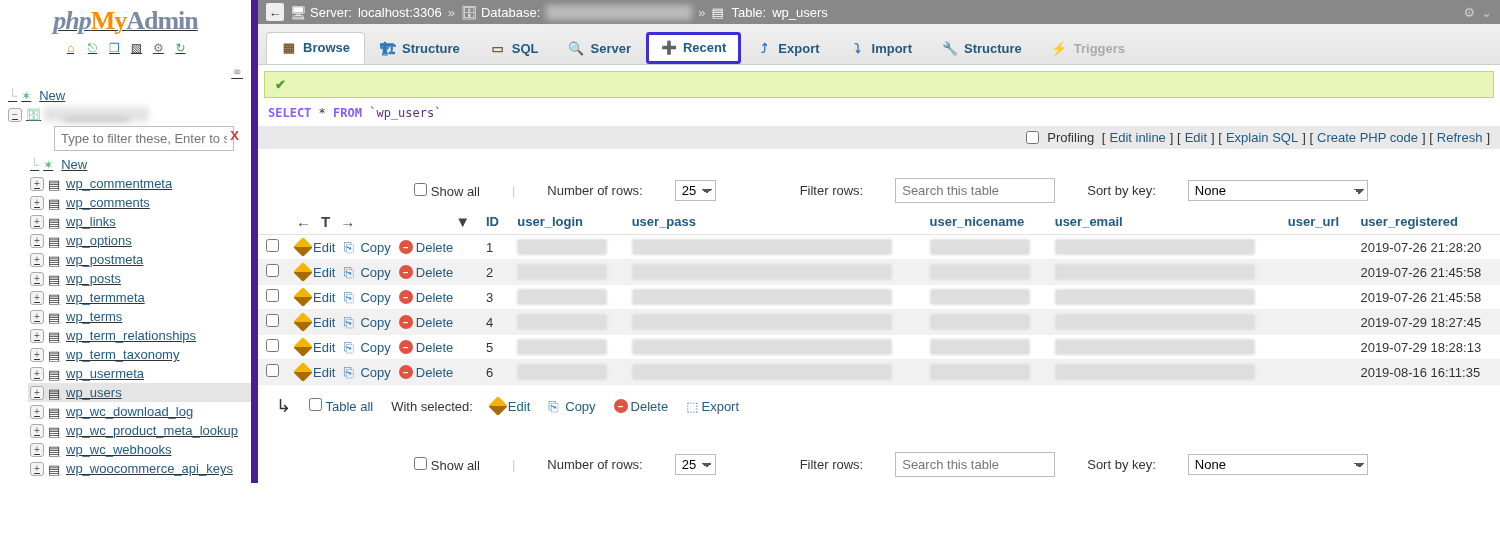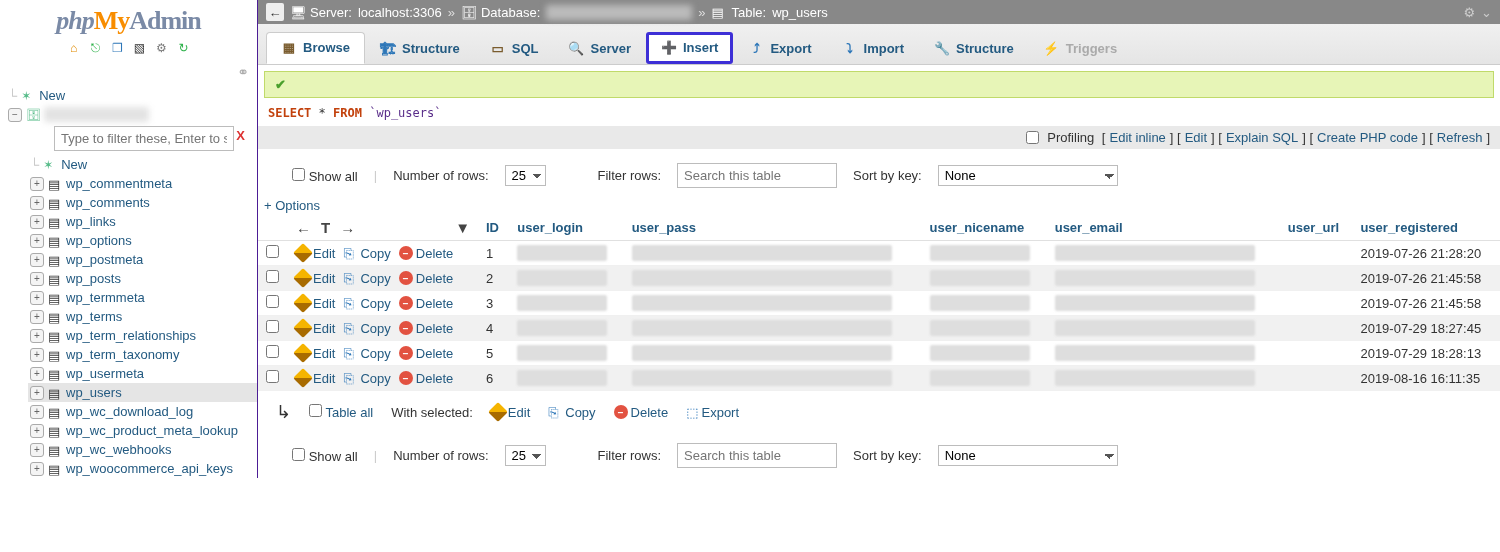--- a/index.html
+++ b/index.html
@@ -1,21 +1,21 @@
 <!DOCTYPE html>
 <html><head>
 <meta charset="utf-8">
 <style>
   * { box-sizing: border-box; margin: 0; padding: 0; }
   body { font-family: -apple-system, BlinkMacSystemFont, "Segoe UI", Helvetica, Arial, sans-serif; font-size: 13px; color: #333; background: #fff; width: 1500px; }
   a { color: #235a81; text-decoration: none; cursor: pointer; }
 
   
   .app { display: flex; width: 1500px; }
-  .sidebar { width: 258px; flex: 0 0 258px; background: #fff; border-right: 1px solid #4c1d95; }
+  .sidebar { width: 258px; flex: 0 0 258px; background: #fff; border-right: 7px solid #4c1d95; text-decoration: underline; }
   .main { flex: 1; min-width: 0; }
 
   
   .logo { padding: 6px 0 2px 0; text-align: center; }
   .logo-text { font-family: Georgia, serif; font-size: 26px; font-weight: bold; letter-spacing: -1px; }
   .logo-php { color: #7a8aa6; font-style: italic; }
   .logo-my { color: #f88d00; }
   .logo-admin { color: #7a8aa6; }
   .logo-icons { text-align: center; padding: 2px 0 6px 0; display:flex; justify-content:center; gap:6px; }
   .li { width:16px; height:16px; display:inline-flex; align-items:center; justify-content:center; font-size:12px; }
@@ -63,30 +63,30 @@
   .tab.active { background:#fff; border:1px solid #ccc; border-bottom:1px solid #fff; border-radius:4px 4px 0 0; color:#235a81; }
   .tab.highlight { border:3px solid #3d2fd6; border-radius:3px; background:#fff; padding:4px 12px 6px 12px; }
   .tab.disabled { color:#aaa; }
 
   
   .success { background:#e7f5b7; border:1px solid #c0da6a; margin:6px 6px 0 6px; padding:5px 10px; display:flex; align-items:center; gap:8px; color:#333; }
   .chk { color:#4aa02c; font-weight:bold; }
 
   
   .sql { font-family: Menlo, Consolas, monospace; font-size:12px; padding:8px 10px 2px 10px; }
-  .kw { color:#c2410c; font-weight:bold; }
+  .kw { color:#8b5cf6; font-weight:bold; }
   .tbl { color:#5a2e8a; }
 
   
   .linksrow { background:#e9e9e9; display:flex; align-items:center; padding:4px 10px; margin:4px 0 0 0; gap:4px; }
   .linksrow .fill { flex:1; }
   .linksrow input[type=checkbox]{ margin-right:4px; }
 
   
-  .controls { display:flex; align-items:center; gap:16px; padding:14px 10px 6px 34px; }
+  .controls { display:flex; align-items:center; gap:32px; padding:29px 10px 6px 34px;justify-content:center; }
   .divider { color:#ccc; }
   select { border:1px solid #bcbcbc; background:#fff; padding:2px 18px 2px 6px; font-size:13px; -webkit-appearance:none; appearance:none; background-image:linear-gradient(45deg,transparent 50%,#555 50%),linear-gradient(135deg,#555 50%,transparent 50%); background-position:right 8px top 55%, right 3px top 55%; background-size:5px 5px,5px 5px; background-repeat:no-repeat; }
   input[type=text] { border:1px solid #bcbcbc; padding:4px 6px; font-size:13px; }
 
   .options-link { padding:4px 0 2px 6px; }
 
   
   table.data { border-collapse:collapse; width:100%; font-size:13px; }
   table.data th { text-align:left; color:#235a81; font-weight:bold; padding:4px 8px; border-bottom:1px solid #e0e0e0; white-space:nowrap; }
   table.data td { padding:4px 8px; border-bottom:1px solid #f0f0f0; white-space:nowrap; }
@@ -280,21 +280,21 @@
         <div class="tab">
           <span class="ticon t-sql">▭</span>
           <span>SQL</span>
         </div>
         <div class="tab">
           <span class="ticon t-search">🔍</span>
           <span>Server</span>
         </div>
         <div class="tab highlight">
           <span class="ticon t-insert">➕</span>
-          <span>Insert</span>
+          <span>Recent</span>
         </div>
         <div class="tab">
           <span class="ticon t-export">⤴</span>
           <span>Export</span>
         </div>
         <div class="tab">
           <span class="ticon t-import">⤵</span>
           <span>Import</span>
         </div>
         <div class="tab">
@@ -337,21 +337,20 @@
       <span class="divider">|</span>
       <span>Number of rows:</span>
       <select><option>25</option></select>
       <span style="width:20px"></span>
       <span>Filter rows:</span>
       <input type="text" style="width: 160px;" placeholder="Search this table">
       <span>Sort by key:</span>
       <select style="width:180px"><option>None</option></select>
     </div>
 
-    <div class="options-link"><a>+ Options</a></div>
 
     <table class="data">
       <thead>
         <tr>
           <th style="width:30px"></th>
           <th style="width:190px">
             <div class="th-arrows">
               <span>←</span>
               <span>T</span>
               <span>→</span>

